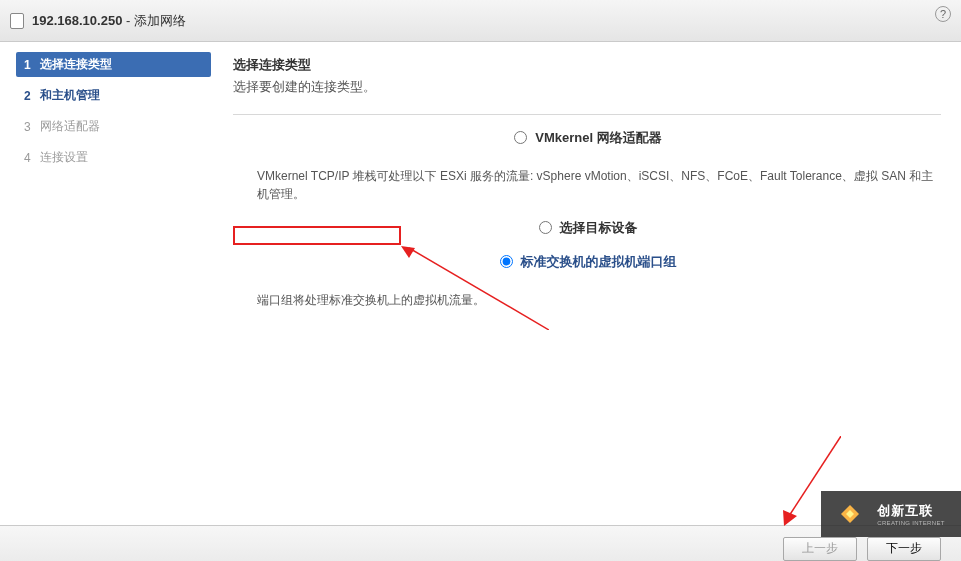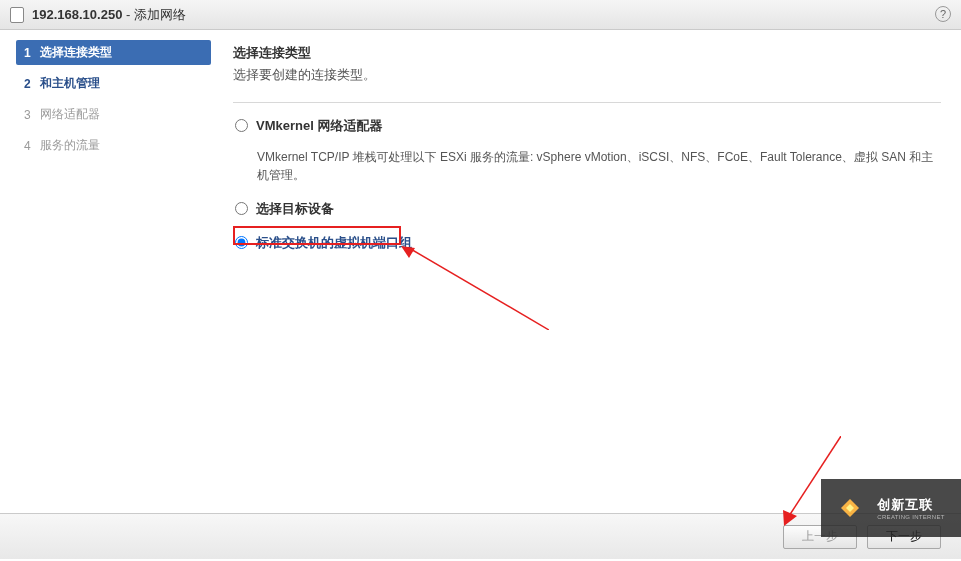--- a/index.html
+++ b/index.html
@@ -1,19 +1,19 @@
 <!DOCTYPE html>
 <html><head>
   <meta charset="utf-8">
   <style>
     * { margin: 0; padding: 0; box-sizing: border-box; font-family: Arial, "Microsoft YaHei", sans-serif; }
     body { background: #fff; width: 961px; height: 561px; overflow: hidden; position: relative; }
     
     .titlebar {
-      height: 30px;
+      height: 42px;
       background: linear-gradient(to bottom, #f5f5f5, #e5e5e5);
       border-bottom: 1px solid #cacaca;
       display: flex;
       align-items: center;
       padding: 0 10px;
       position: relative;
     }
     .titlebar .icon-box {
       width: 14px; height: 16px;
       border: 1px solid #888;
@@ -47,25 +47,25 @@
     .step.disabled { color: #9a9a9a; }
     .step .num { width: 16px; display: inline-block; }
     
     .content { flex: 1; padding: 14px 20px 10px 22px; position: relative; }
     .heading { font-size: 13px; font-weight: bold; color: #333; margin-bottom: 4px; }
     .subheading { font-size: 13px; color: #555; margin-bottom: 18px; }
     .divider { border: none; border-top: 1px solid #d8d8d8; margin-bottom: 14px; }
     
     .radio-group { margin-left: 2px; }
     .radio-option { margin-bottom: 16px; }
-    .radio-row { display: flex; align-items: flex-start; }
+    .radio-row { display: flex; align-items: flex-start; justify-content: center; }
     .radio-row input[type="radio"] { margin-top: 2px; margin-right: 8px; cursor: pointer; }
     .radio-label { font-size: 13px; color: #333; font-weight: bold; cursor: pointer; }
     .radio-label.selected { color: #2a4f8a; }
-    .radio-desc { font-size: 12px; color: #555; margin-left: 22px; margin-top: 13px; line-height: 1.5; }
+    .radio-desc { font-size: 12px; color: #555; margin-left: 22px; margin-top: 20px; line-height: 1.5; }
     
     .highlight-box {
       position: absolute;
       left: 233px; top: 226px;
       width: 168px; height: 19px;
       border: 2px solid #e62020;
       pointer-events: none;
     }
     .arrow-line1 {
       position: absolute;
@@ -94,21 +94,21 @@
       background: linear-gradient(to bottom, #fdfdfd, #e4e4e4);
       border-radius: 2px;
       cursor: pointer;
     }
     .btn:disabled { color: #999; cursor: default; }
     .btn.primary { font-weight: normal; }
     
     .watermark {
       position: absolute;
       right: 0; bottom: 24px;
-      width: 140px; height: 58px;
+      width: 140px; height: 46px;
       background: #2a2a2a;
       opacity: 0.85;
       display: flex; align-items: center; justify-content: center;
       gap: 14px;
       pointer-events: none;
       z-index: 10;
       margin-left: 36px;
     }
     .wm-logo {
       width: 26px; height: 26px;
@@ -137,21 +137,21 @@
     <div class="step next">
       <span class="num">2</span>
       <span>和主机管理</span>
     </div>
     <div class="step disabled">
       <span class="num">3</span>
       <span>网络适配器</span>
     </div>
     <div class="step disabled">
       <span class="num">4</span>
-      <span>服务的流量</span>
+      <span>连接设置</span>
     </div>
   </div>
 
   <div class="content">
     <div class="heading">选择连接类型</div>
     <div class="subheading">选择要创建的连接类型。</div>
     <hr class="divider">
 
     <div class="radio-group">
       <div class="radio-option">
@@ -167,20 +167,21 @@
           <input type="radio" name="conntype" style="">
           <span class="radio-label">选择目标设备</span>
         </label>
       </div>
 
       <div class="radio-option">
         <label class="radio-row">
           <input type="radio" name="conntype" checked="" style="">
           <span class="radio-label selected">标准交换机的虚拟机端口组</span>
         </label>
+        <div class="radio-desc">端口组将处理标准交换机上的虚拟机流量。</div>
       </div>
     </div>
   </div>
 </div>
 
 <div class="footer">
   <button class="btn" disabled="">上一步</button>
   <button class="btn primary">下一步</button>
 </div>
 

